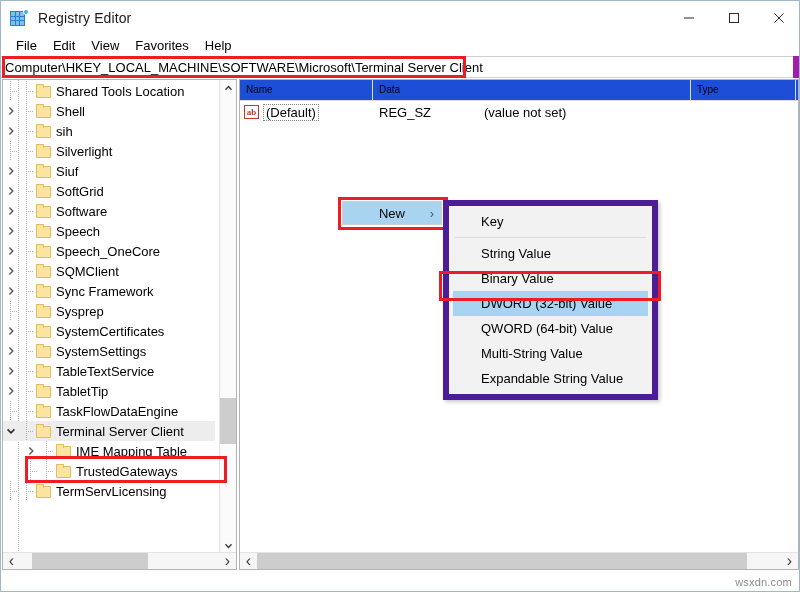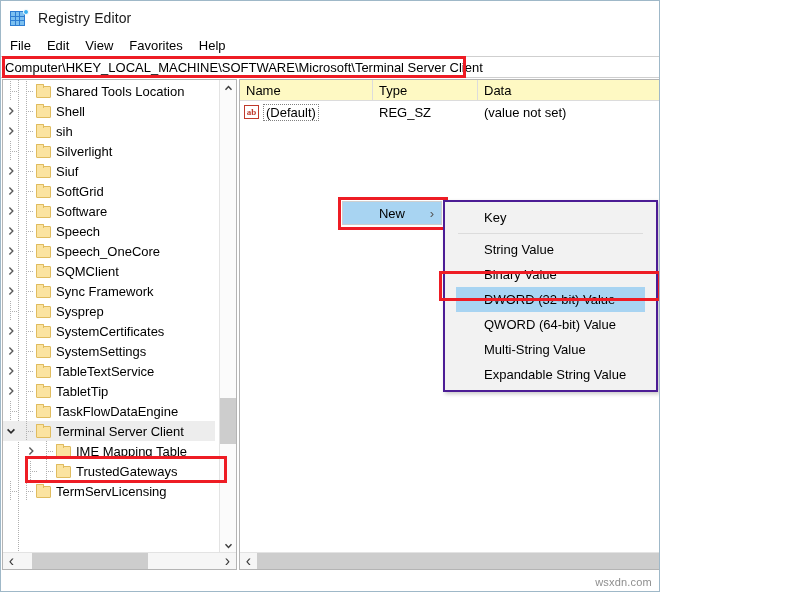--- a/index.html
+++ b/index.html
@@ -6,21 +6,21 @@
   html, body {
     margin: 0; padding: 0;
     width: 800px; height: 592px;
     overflow: hidden;
     background: #ffffff;
     font-family: "Liberation Sans", sans-serif;
   }
 
   #app {
     position: relative;
-    width: 660px; height: 592px;
+    width: 800px; height: 592px;
     background: #ffffff;
     border: 1px solid #9fb8c8;
     overflow: hidden;
   }
 
   
   .titlebar {
     position: absolute; left: 0; top: 0;
     width: 800px; height: 34px;
     background: #ffffff;
@@ -64,21 +64,21 @@
     color: #2b2b2b;
   }
   .winbtn svg { display: block; }
 
   
   .menubar {
     position: absolute; left: 0; top: 34px;
     width: 800px; height: 21px;
     background: #ffffff;
     display: flex; align-items: center;
-    padding-left: 1px;
+    padding-left: 7px;
   }
   .menuitem {
     font-size: 13px; color: #000000;
     padding: 0 8px;
     line-height: 20px;
   }
 
   
   .addrwrap {
     position: absolute; left: 0; top: 55px;
@@ -215,24 +215,24 @@
   .htrack { position: relative; flex: 1 1 auto; height: 16px; }
   .hthumb {
     position: absolute; top: 0; height: 16px;
     background: #cdcdcd;
   }
 
   
   .lheader {
     position: relative;
     height: 21px;
-    background: #fef9c3;
+    background: #1d4ed8;
     border-bottom: 1px solid #dcdcdc;
-    display: flex; align-items: flex-start;
-    font-size: 13px; color: #000;
+    display: flex; align-items: flex-end;
+    font-size: 10px; color: #000;
   }
   .lh-cell {
     height: 21px; display: flex; align-items: center;
     padding-left: 6px;
     border-right: 1px solid #dcdcdc;
     flex: 0 0 auto;
   }
   .lrow {
     display: flex; align-items: center;
     height: 20px; font-size: 13px; color: #000;
@@ -282,23 +282,23 @@
     width: 110px; height: 33px;
     border: 3px solid #ee1c24;
     pointer-events: none;
   }
 
   .ctxmenu {
     position: absolute;
     left: 442px; top: 199px;
     width: 215px;
     background: #f2f2f2;
-    border: 2px solid #4c1d95;
+    border: 6px solid #4c1d95;
     box-shadow: 2px 2px 4px rgba(0,0,0,0.22);
-    padding: 3px 11px;
+    padding: 3px 4px;
   }
   .ctxitem {
     height: 25px;
     display: flex; align-items: center;
     padding-left: 28px;
     font-size: 13px; color: #000;
     white-space: nowrap;
   }
   .ctxitem.hl {
     background: #a8d4f2;
@@ -614,22 +614,22 @@
       <div class="htrack">
         <div class="hthumb" style="left:12px;width:116px;"></div>
       </div>
       <div class="hsbtn">›</div>
     </div>
   </div>
 
   <div class="pane-list">
     <div class="lheader" id="list-header">
         <div class="lh-cell" style="width: 133px;">Name</div>
+        <div class="lh-cell" style="width: 318px;">Data</div>
         <div class="lh-cell" style="width: 105px;">Type</div>
-        <div class="lh-cell" style="width: 318px;">Data</div>
       </div>
     <div id="list-body">
         <div class="lrow">
           <div class="lr-cell" style="width:133px;padding-left:0;">
             <div class="abicon">ab</div>
             <span class="dotted-sel">(Default)</span>
           </div>
           <div class="lr-cell" style="width:105px;">REG_SZ</div>
           <div class="lr-cell" style="width:318px;">(value not set)</div>
         </div>

